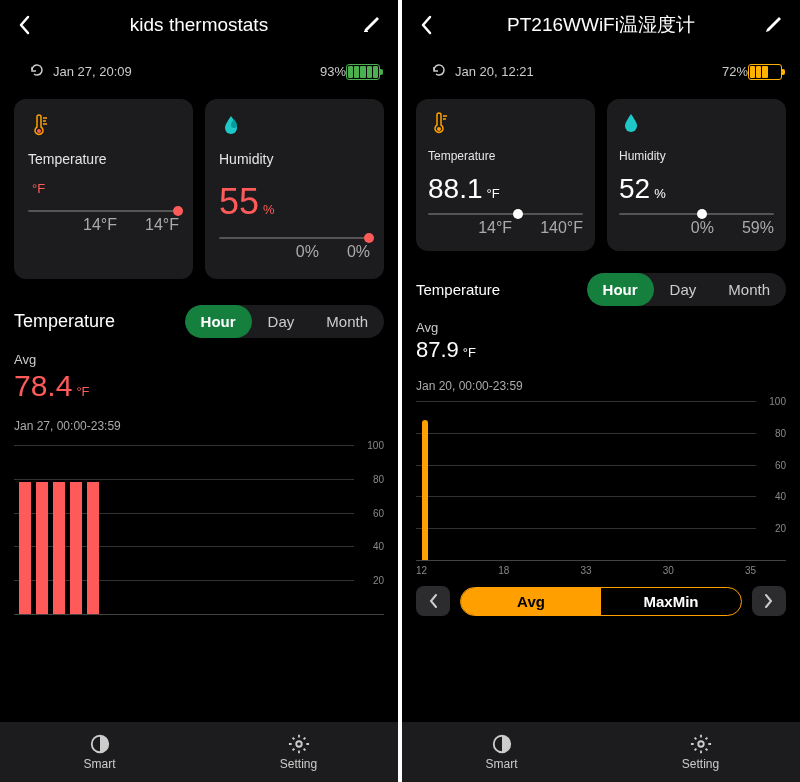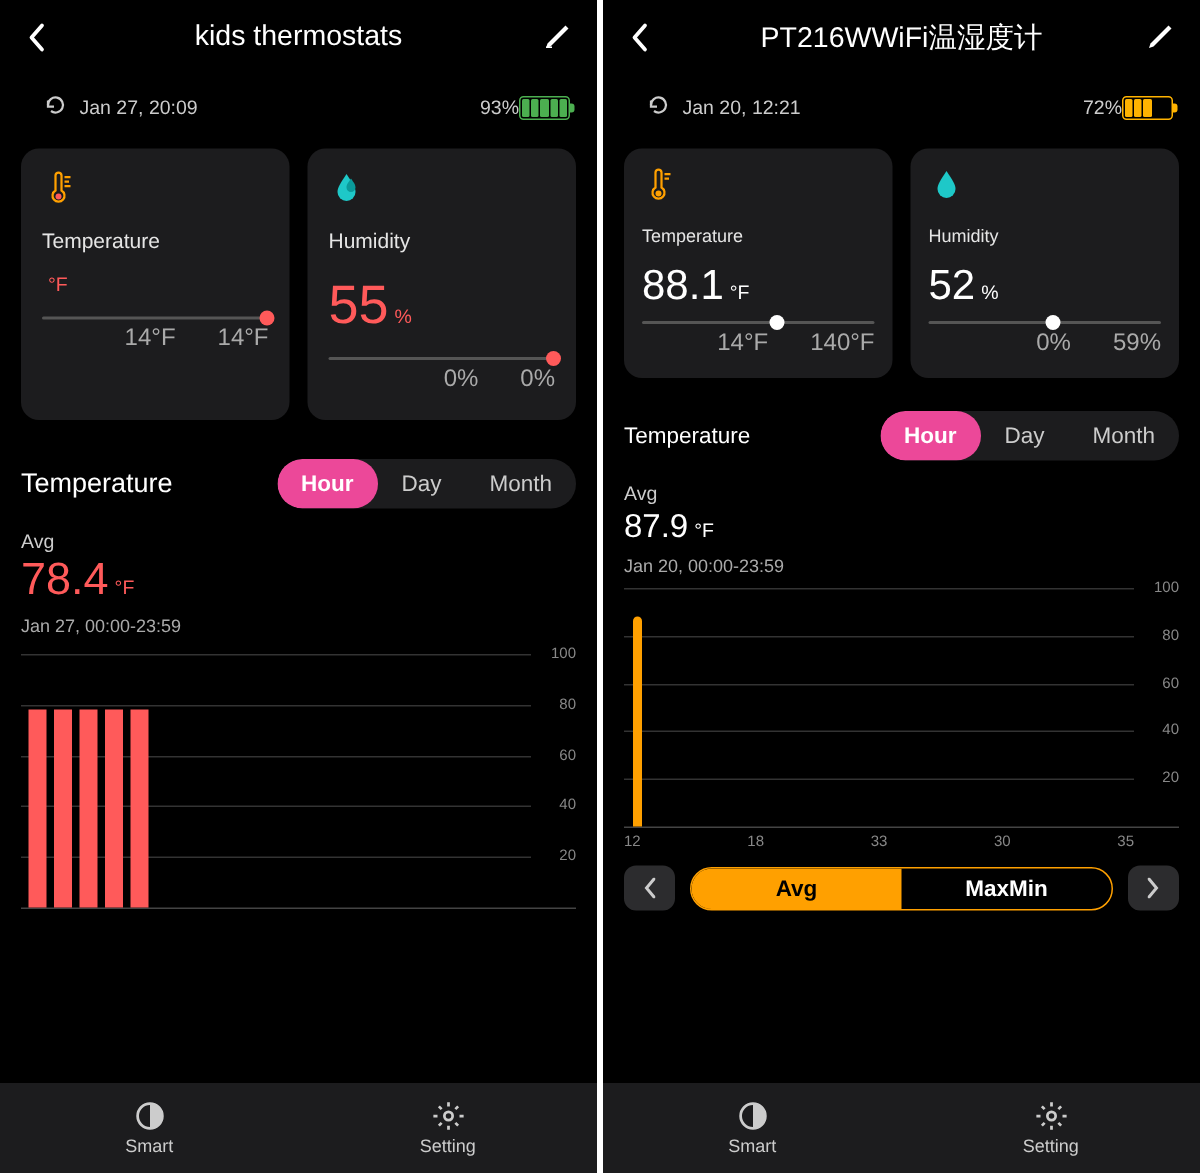--- a/index.html
+++ b/index.html
@@ -113,34 +113,34 @@
     border-radius: 20px;
     overflow: hidden;
   }
   .tseg span {
     padding: 8px 16px;
     font-size: 15px;
     color: #ccc;
     cursor: pointer;
   }
   .tseg span.active {
-    background: #ec4899;
+    background: #15803d;
     color: #fff;
     border-radius: 20px;
     font-weight: 600;
   }
 
   .avg-block { padding: 8px 14px 2px 14px; }
   .avg-label { font-size: 13px; color: #ccc; margin-bottom: 2px; }
   .avg-value {
     font-size: 30px; font-weight: 500;
     color: #ff5a5a; display: flex; align-items: baseline;
   }
   .avg-value.white { color: #fff; font-size: 22px; }
-  .avg-time { font-size: 12px; color: #aaa; margin-top: 6px; }
+  .avg-time { font-size: 12px; color: #aaa; margin-top: 16px; }
 
   .chart {
     position: relative;
     margin: 10px 14px 0 14px;
     height: 170px;
     border-bottom: 1px solid #444;
   }
   .chart.short { height: 160px; margin-top: 6px; }
   .grid-line {
     position: absolute; left: 0; right: 30px;

